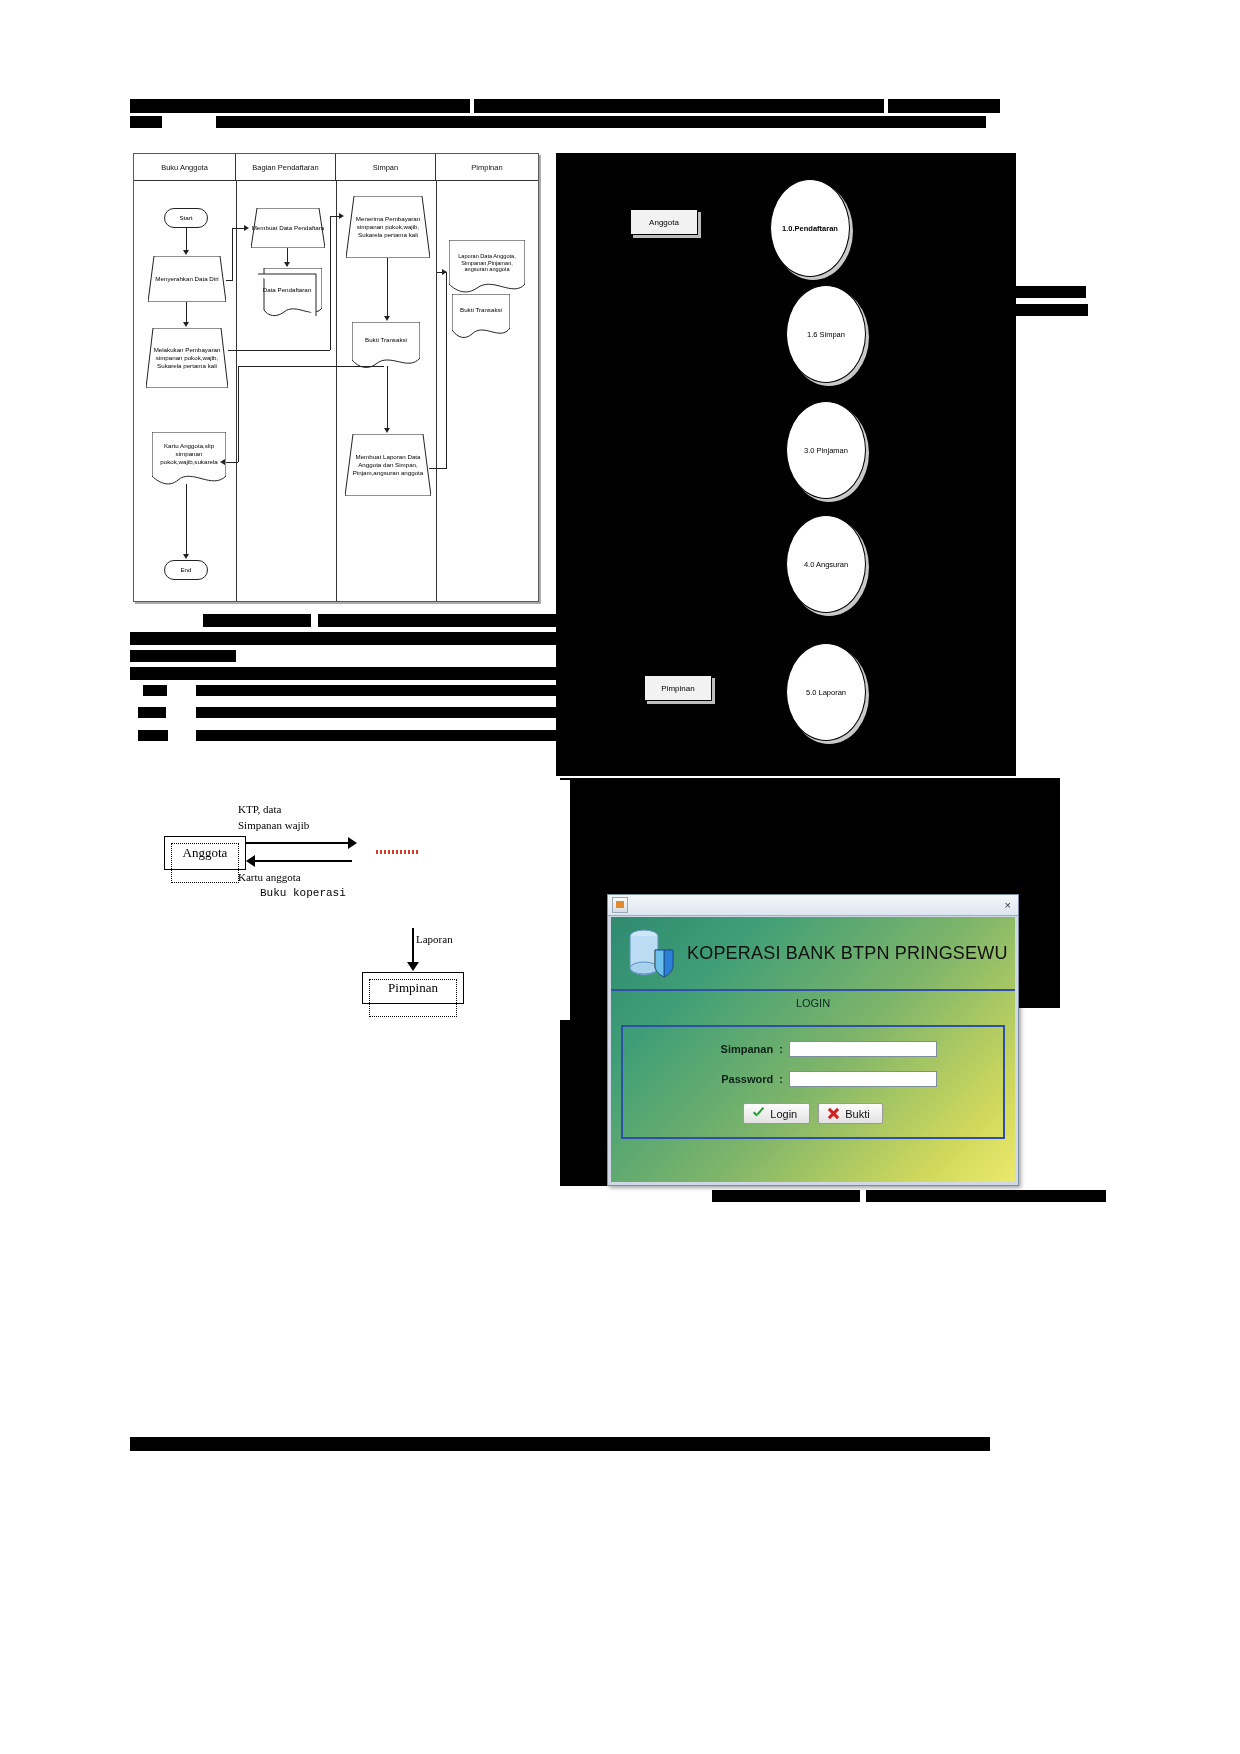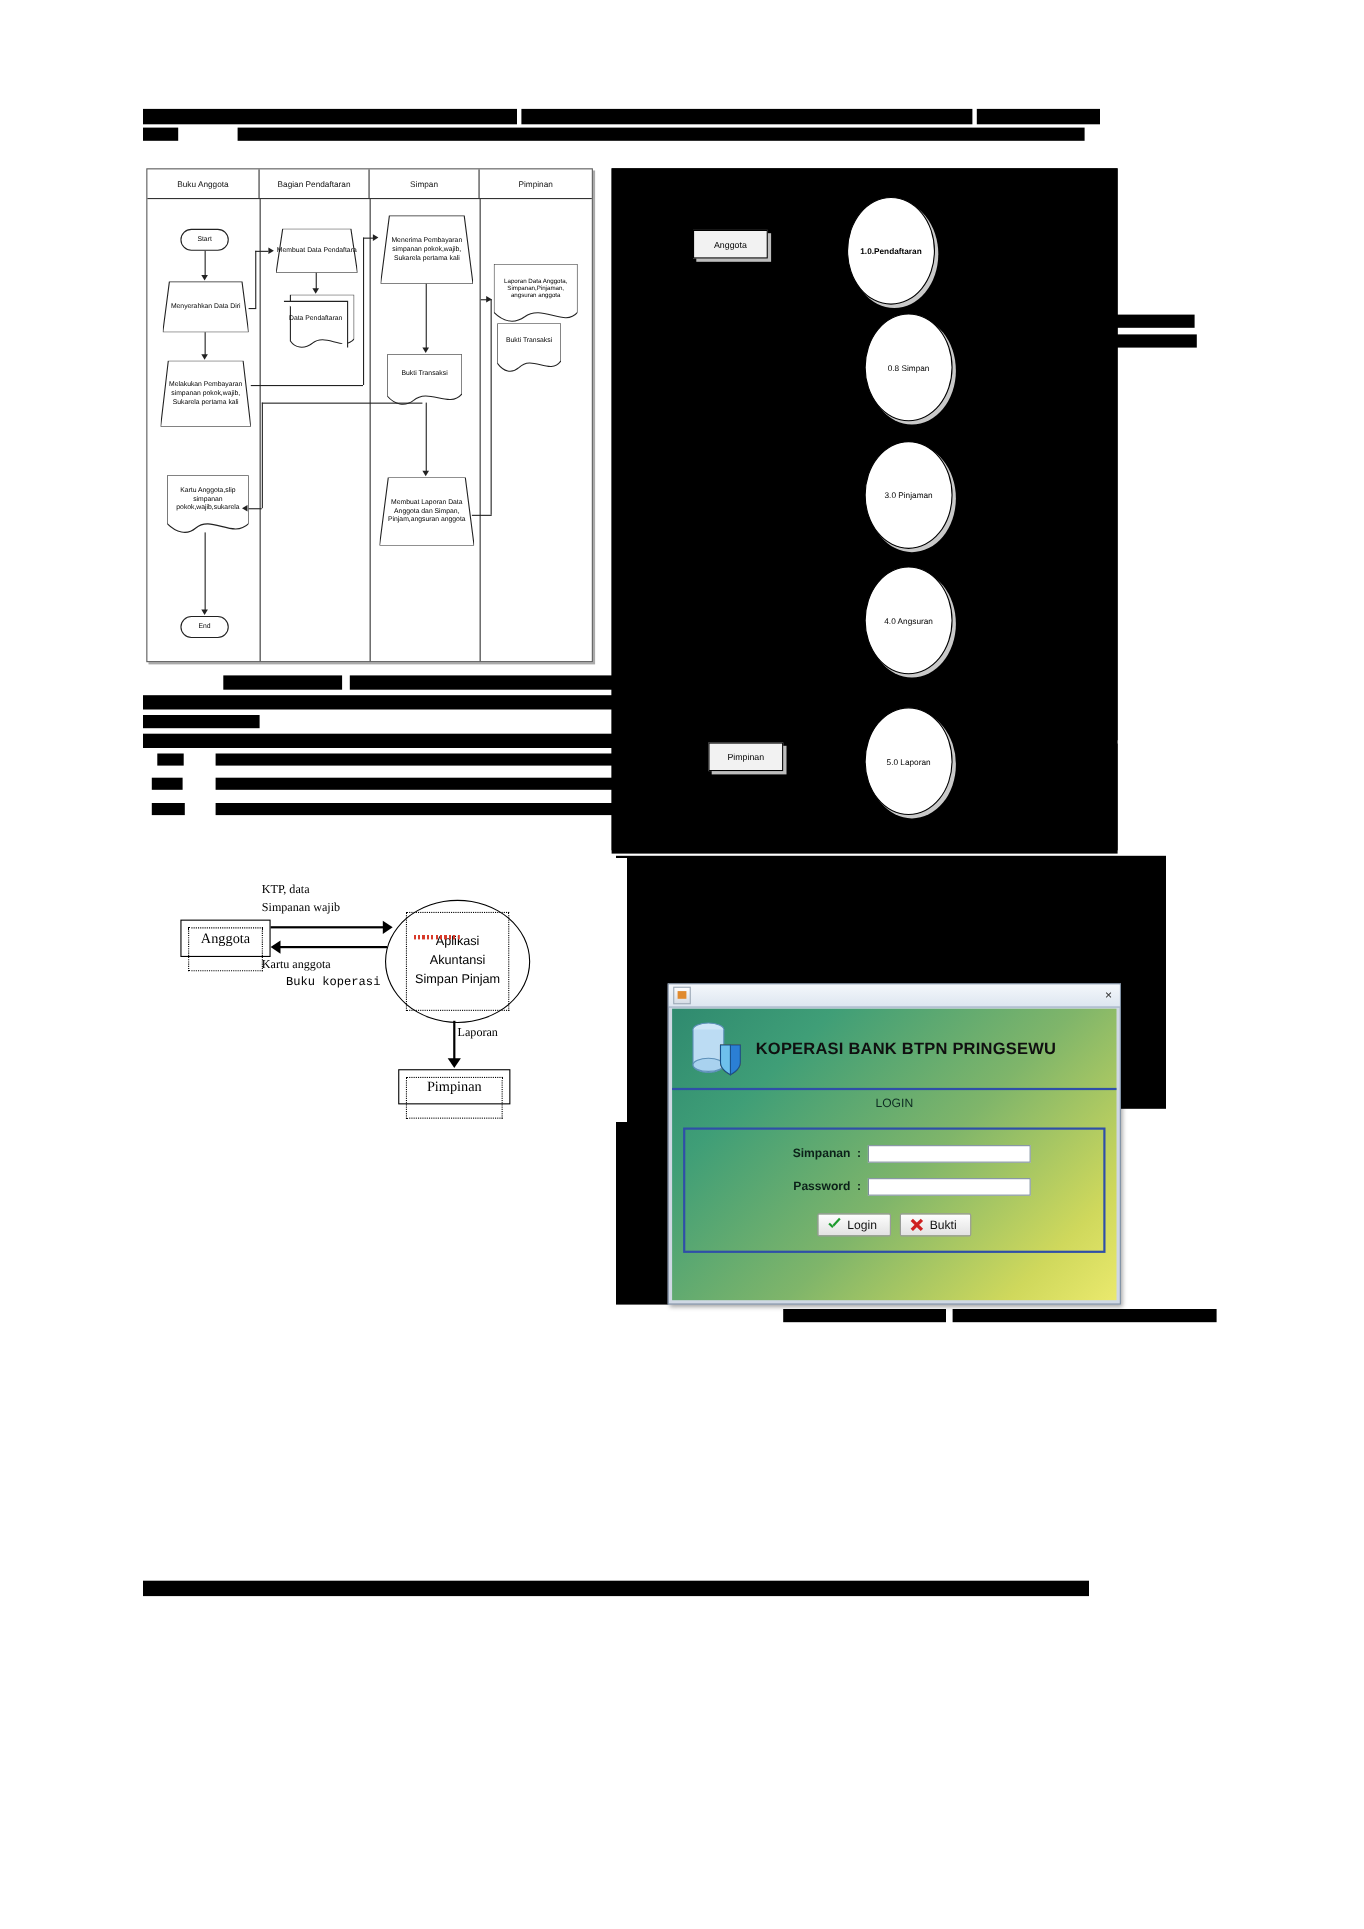--- a/index.html
+++ b/index.html
@@ -59,21 +59,21 @@
                    justify-content:space-between;padding:0 4px;}
   #login .tb-ico{width:14px;height:14px;background:linear-gradient(#fdfdfd,#d6dde6);
                  border:1px solid #9aa7b5;position:relative;}
   #login .tb-ico:after{content:"";position:absolute;left:3px;top:3px;width:8px;height:7px;
                        background:#e08a2e;}
   #login .tb-close{font-size:11px;color:#333;line-height:1;padding:0 3px;cursor:default;}
   #login .body{position:absolute;left:3px;right:3px;top:22px;bottom:3px;
                background:linear-gradient(135deg,#2f8a6f 0%,#3f9e77 22%,#7fb56a 55%,#cfd85c 85%,#eae96d 100%);}
   #login .banner{height:72px;display:flex;align-items:center;padding-left:14px;gap:10px;
                  border-bottom:2px solid #2f4fa8;}
-  #login .banner .txt{font-size:15px;color:#101010;font-weight:bold;letter-spacing:.2px;}
+  #login .banner .txt{font-size:18px;color:#101010;font-weight:normal;letter-spacing:.2px;}
   #login .loginlabel{text-align:center;font-size:11px;color:#0d2b22;padding:6px 0 4px;}
   #login .panel{position:absolute;left:10px;right:10px;top:108px;height:110px;
                 border:2px solid #2f4fa8;}
   #login .row{display:flex;align-items:center;justify-content:center;gap:6px;margin-top:14px;}
   #login .row label{font-size:11px;font-weight:bold;color:#0c2119;width:84px;text-align:right;}
   #login .row .colon{font-size:11px;font-weight:bold;color:#0c2119;}
   #login .row input{width:148px;height:16px;border:1px solid #7e8e9c;background:#fff;
                     font-size:11px;padding:0 3px;box-sizing:border-box;}
   #login .btnrow{display:flex;justify-content:center;gap:8px;margin-top:16px;}
   #login .btn{display:flex;align-items:center;gap:5px;padding:3px 12px 3px 8px;
@@ -261,46 +261,39 @@
     <span>Anggota</span>
   </div>
   <div class="ent" style="left:88px;top:522px;width:66px;height:24px;">
     <span>Pimpinan</span>
   </div>
 
   <div class="proc" style="left:214px;top:26px;width:78px;height:96px;font-weight:bold;">
     <span>1.0.Pendaftaran</span>
   </div>
   <div class="proc" style="left:230px;top:132px;width:78px;height:96px;">
-    <span>0.8 Simpan</span>
+    <span>1.6 Simpan</span>
   </div>
   <div class="proc" style="left:230px;top:248px;width:78px;height:96px;">
     <span>3.0 Pinjaman</span>
   </div>
   <div class="proc" style="left:230px;top:362px;width:78px;height:96px;">
     <span>4.0  Angsuran</span>
   </div>
   <div class="proc" style="left:230px;top:490px;width:78px;height:96px;">
     <span>5.0 Laporan</span>
   </div>
 </div>
 
 <div id="ctx">
   <div class="ctxbox" style="left:14px;top:56px;width:80px;height:32px;">
     <div class="inner"></div>
     <span>Anggota</span>
   </div>
 
-  <div id="ctxcircle">
-    <div class="dash">
-      <div>Aplikasi</div>
-      <div>Akuntansi</div>
-      <div>Simpan Pinjam</div>
-    </div>
-  </div>
   <div class="squig" style="left:226px;top:70px;width:42px;"></div>
 
   <div class="conn hline" style="left:96px;top:62px;width:104px;height:2px;background:#000;"></div>
   <div class="arw" style="left:198px;top:57px;border-top:6px solid transparent;border-bottom:6px solid transparent;border-left:9px solid #000;"></div>
   <div class="conn hline" style="left:104px;top:80px;width:98px;height:2px;background:#000;"></div>
   <div class="arw" style="left:96px;top:75px;border-top:6px solid transparent;border-bottom:6px solid transparent;border-right:9px solid #000;"></div>
 
   <div class="ctxlbl" style="left:88px;top:22px;">
     <div>KTP, data</div>
     <div>Simpanan wajib</div>

